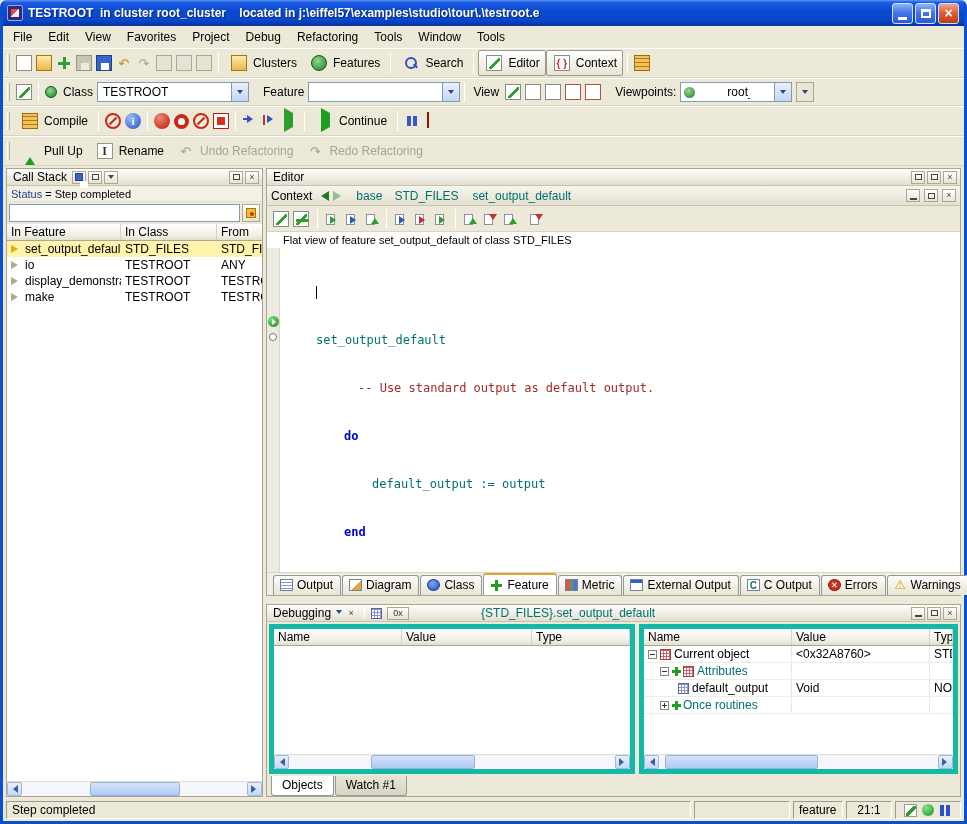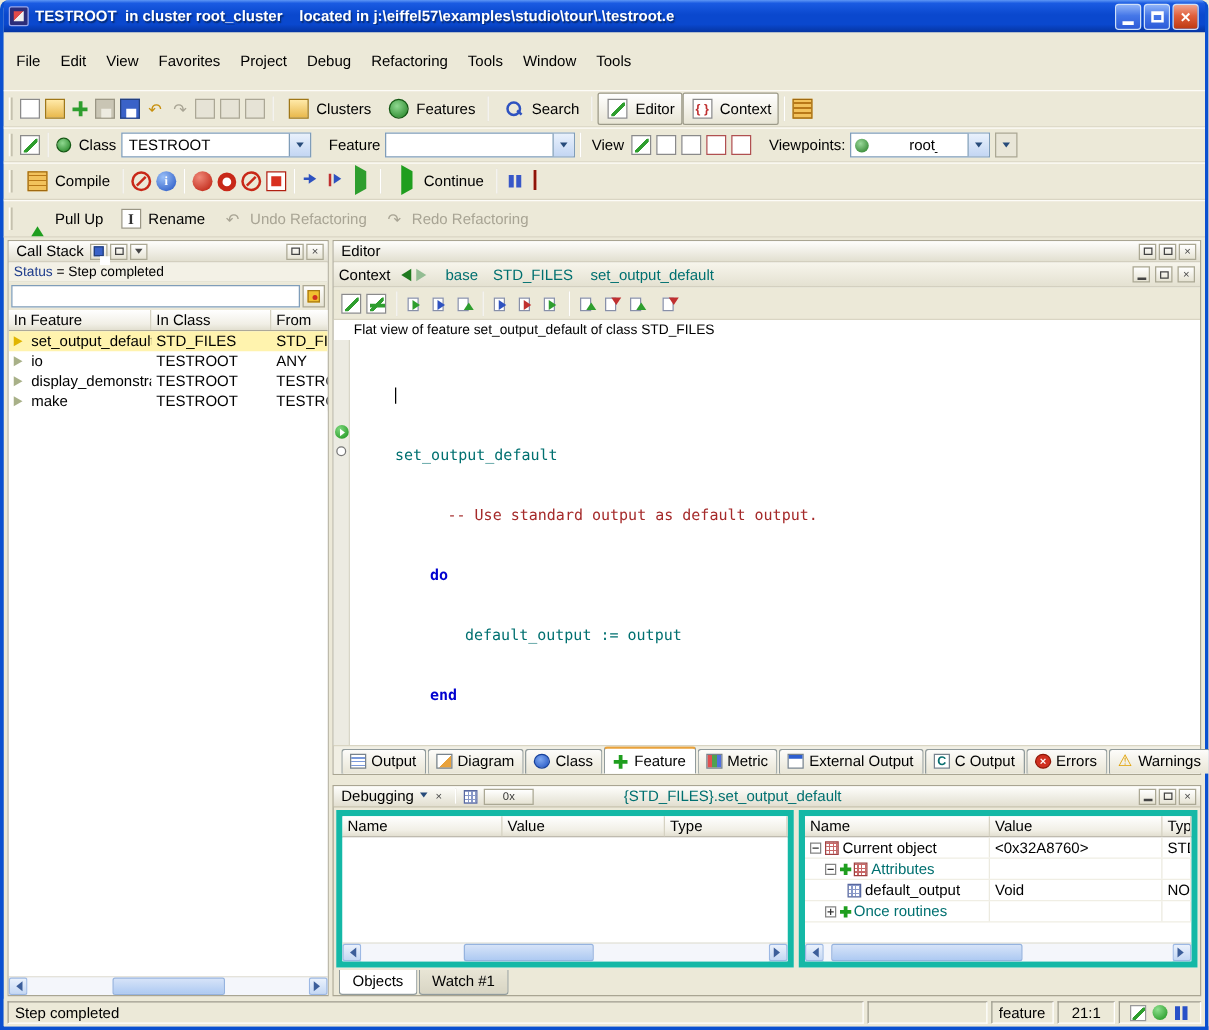--- a/index.html
+++ b/index.html
@@ -16,21 +16,21 @@
 .cap-btns{display:flex;gap:2px;}
 .cap-btn{width:21px;height:21px;border:1px solid #CFE0F8;border-radius:3px;display:flex;align-items:center;justify-content:center;
  background:linear-gradient(180deg,#8FB3F8 0%,#4577E8 45%,#2C5BD8 100%);}
 .cap-btn.close{background:linear-gradient(180deg,#F0A490 0%,#E0603C 45%,#BE3A12 100%);}
 .g-min{width:9px;height:3px;background:#fff;margin-top:10px;}
 .g-max{width:10px;height:9px;border:2px solid #fff;border-top-width:3px;}
 .g-close{color:#fff;font-weight:bold;font-size:14px;line-height:1;}
 
 
 .menubar{flex:0 0 22px;display:flex;align-items:center;padding-left:2px;background:#ECE9D8;}
-.menu-item{padding:16px 8px;cursor:default;}
+.menu-item{padding:4px 8px;cursor:default;}
 .tb{display:flex;align-items:center;background:#ECE9D8;border-top:1px solid #FDFCF8;border-bottom:1px solid #D9D5C3;padding:1px 2px;}
 .tb1{flex:0 0 28px;}.tb2{flex:0 0 28px;}.tb3{flex:0 0 26px;}.tb4{flex:0 0 25px;}
 .grip{width:3px;height:18px;margin:0 4px 0 2px;border-left:1px solid #fff;border-right:1px solid #B8B4A0;}
 .sep{width:1px;height:20px;background:#C9C5B2;border-right:1px solid #FFF;margin:0 4px;flex:none;}
 .tbtn{display:flex;align-items:center;gap:4px;padding:2px 5px;border:1px solid transparent;border-radius:2px;white-space:nowrap;}
 .tbtn.toggled{border-color:#9C9A89;background:linear-gradient(#FFFFFF,#E8E5D5);}
 .tbtn.disabled{color:#A8A494;}
 .lbl{padding:0 4px;white-space:nowrap;}
 .combo{display:flex;align-items:center;border:1px solid #7F9DB9;background:#fff;height:20px;}
 .combo .val{flex:1;padding:0 5px;white-space:nowrap;overflow:hidden;}
@@ -564,21 +564,21 @@
         <div class="panel-hd">
           <span class="t">Debugging</span>
           <span class="dArr" style="margin-top:0;"></span>
           <span class="mini" style="border-color:transparent;background:none;">
               <span>×</span>
             </span>
           <span class="sep" style="height:12px;"></span>
           <span class="hd-ico">
               <span class="objico blue"></span>
             </span>
-          <span class="mini" style="width:40px;font-size:9px;color:#333;">
+          <span class="mini" style="width:22px;font-size:9px;color:#333;">
               <span>0x</span>
             </span>
           <span class="teal dbg-hd-ctx">{STD_FILES}.set_output_default</span>
           <span class="spacer"></span>
           <span class="mini">
               <span class="mbar"></span>
             </span>
           <span class="mini">
               <span class="mbox"></span>
             </span>

